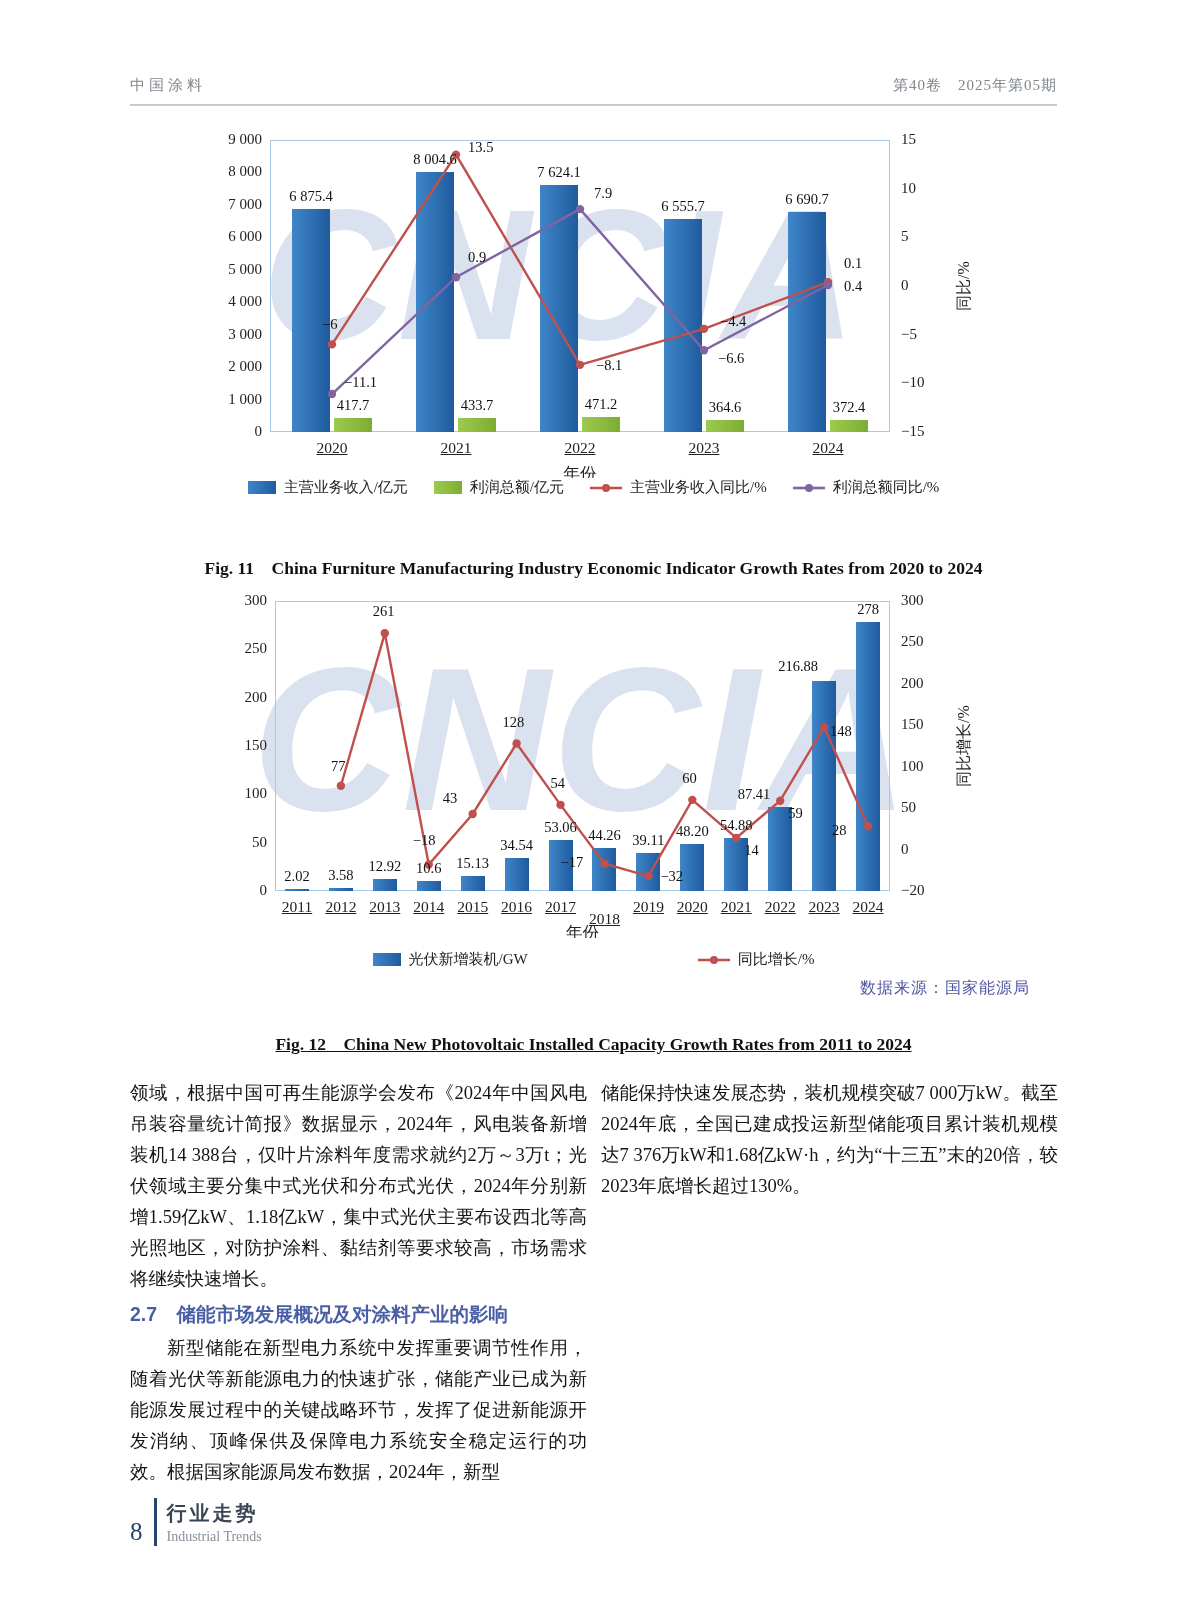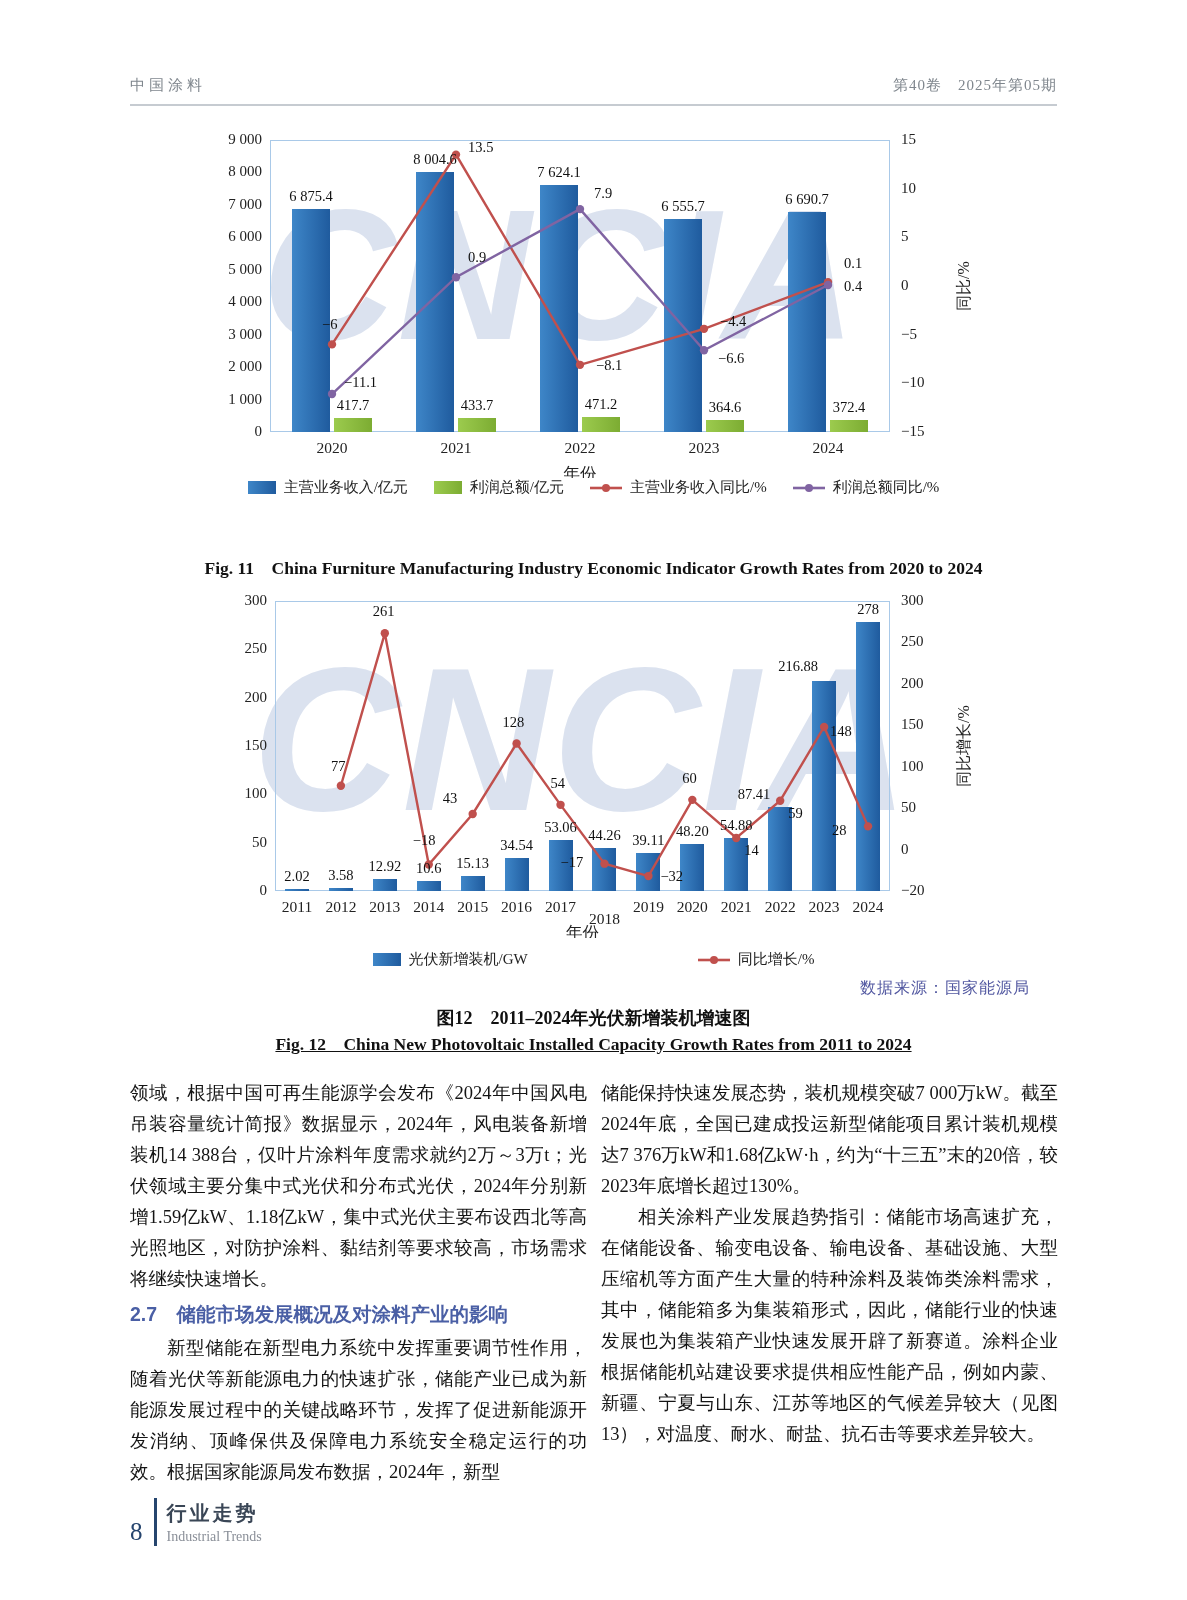--- a/index.html
+++ b/index.html
@@ -16,21 +16,21 @@
   #chart1{left:200px;top:128px;}
   #chart2{left:200px;top:588px;}
   .plot{position:absolute;border:1.5px solid #a9c9e8;box-sizing:border-box;background:transparent;z-index:1;}
   .watermark{position:absolute;z-index:0;font-family:"Liberation Sans","DejaVu Sans",sans-serif;
              font-weight:bold;font-style:italic;color:#dbe2ef;letter-spacing:2px;line-height:1;
              pointer-events:none;user-select:none;}
   .tick{position:absolute;font-size:15px;color:#222;z-index:2;white-space:nowrap;}
   .tick-r{text-align:right;}
   .axis-label{position:absolute;font-size:16px;color:#222;z-index:2;white-space:nowrap;
               transform:translate(-50%,-50%) rotate(-90deg);}
-  .xtick{position:absolute;font-size:15.5px;color:#222;z-index:2;transform:translateX(-50%);white-space:nowrap;}
+  .xtick{position:absolute;font-size:15.5px;color:#222;z-index:2;transform:translateX(-50%);white-space:nowrap;text-decoration:underline;}
   .xlabel{position:absolute;font-size:16.5px;color:#222;z-index:2;transform:translateX(-50%);white-space:nowrap;}
   .bar{position:absolute;z-index:2;}
   .bar-label{position:absolute;font-size:14.5px;color:#111;z-index:4;transform:translateX(-50%);white-space:nowrap;}
   .line-label{position:absolute;font-size:14.5px;color:#111;z-index:4;white-space:nowrap;}
   .linesvg{position:absolute;left:0;top:0;z-index:3;}
   
   .legend{position:absolute;left:130px;width:927px;display:flex;justify-content:center;align-items:center;z-index:5;}
   #legend1{top:478px;gap:26px;}
   #legend2{top:950px;gap:170px;}
   .legend-item{display:flex;align-items:center;gap:8px;font-size:15px;color:#222;}
@@ -268,32 +268,30 @@
       </div>
       <div class="legend-item">
         <svg width="32" height="12">
           <line x1="0" y1="6" x2="32" y2="6" stroke="#c0504d" stroke-width="2.6"></line>
           <circle cx="16" cy="6" r="4" fill="#c0504d"></circle>
         </svg>
         <span>同比增长/%</span>
       </div>
     </div>
   <div id="source2" class="source">数据来源：国家能源局</div>
-  <div id="cap2zh" class="cap cap-zh">图12　2011–2024年光伏新增装机增速图</div>
   <div id="cap2en" class="cap cap-en">Fig. 12　China New Photovoltaic Installed Capacity Growth Rates from 2011 to 2024</div>
 
   <div id="col1" class="col">
     <p class="para">领域，根据中国可再生能源学会发布《2024年中国风电吊装容量统计简报》数据显示，2024年，风电装备新增装机14 388台，仅叶片涂料年度需求就约2万～3万t；光伏领域主要分集中式光伏和分布式光伏，2024年分别新增1.59亿kW、1.18亿kW，集中式光伏主要布设西北等高光照地区，对防护涂料、黏结剂等要求较高，市场需求将继续快速增长。</p>
     <h3 class="sec-heading">2.7　储能市场发展概况及对涂料产业的影响</h3>
     <p class="para indent">新型储能在新型电力系统中发挥重要调节性作用，随着光伏等新能源电力的快速扩张，储能产业已成为新能源发展过程中的关键战略环节，发挥了促进新能源开发消纳、顶峰保供及保障电力系统安全稳定运行的功效。根据国家能源局发布数据，2024年，新型</p>
   </div>
 
   <div id="col2" class="col">
     <p class="para">储能保持快速发展态势，装机规模突破7 000万kW。截至2024年底，全国已建成投运新型储能项目累计装机规模达7 376万kW和1.68亿kW·h，约为“十三五”末的20倍，较2023年底增长超过130%。</p>
-    <p class="para indent">相关涂料产业发展趋势指引：储能市场高速扩充，在储能设备、输变电设备、输电设备、基础设施、大型压缩机等方面产生大量的特种涂料及装饰类涂料需求，其中，储能箱多为集装箱形式，因此，储能行业的快速发展也为集装箱产业快速发展开辟了新赛道。涂料企业根据储能机站建设要求提供相应性能产品，例如内蒙、新疆、宁夏与山东、江苏等地区的气候差异较大（见图13），对温度、耐水、耐盐、抗石击等要求差异较大。</p>
   </div>
 
   <div class="footer">
     <span class="pageno">8</span>
     <div class="fbar"></div>
     <div>
       <div class="fzh">行业走势</div>
       <div class="fen">Industrial Trends</div>
     </div>
   </div>

